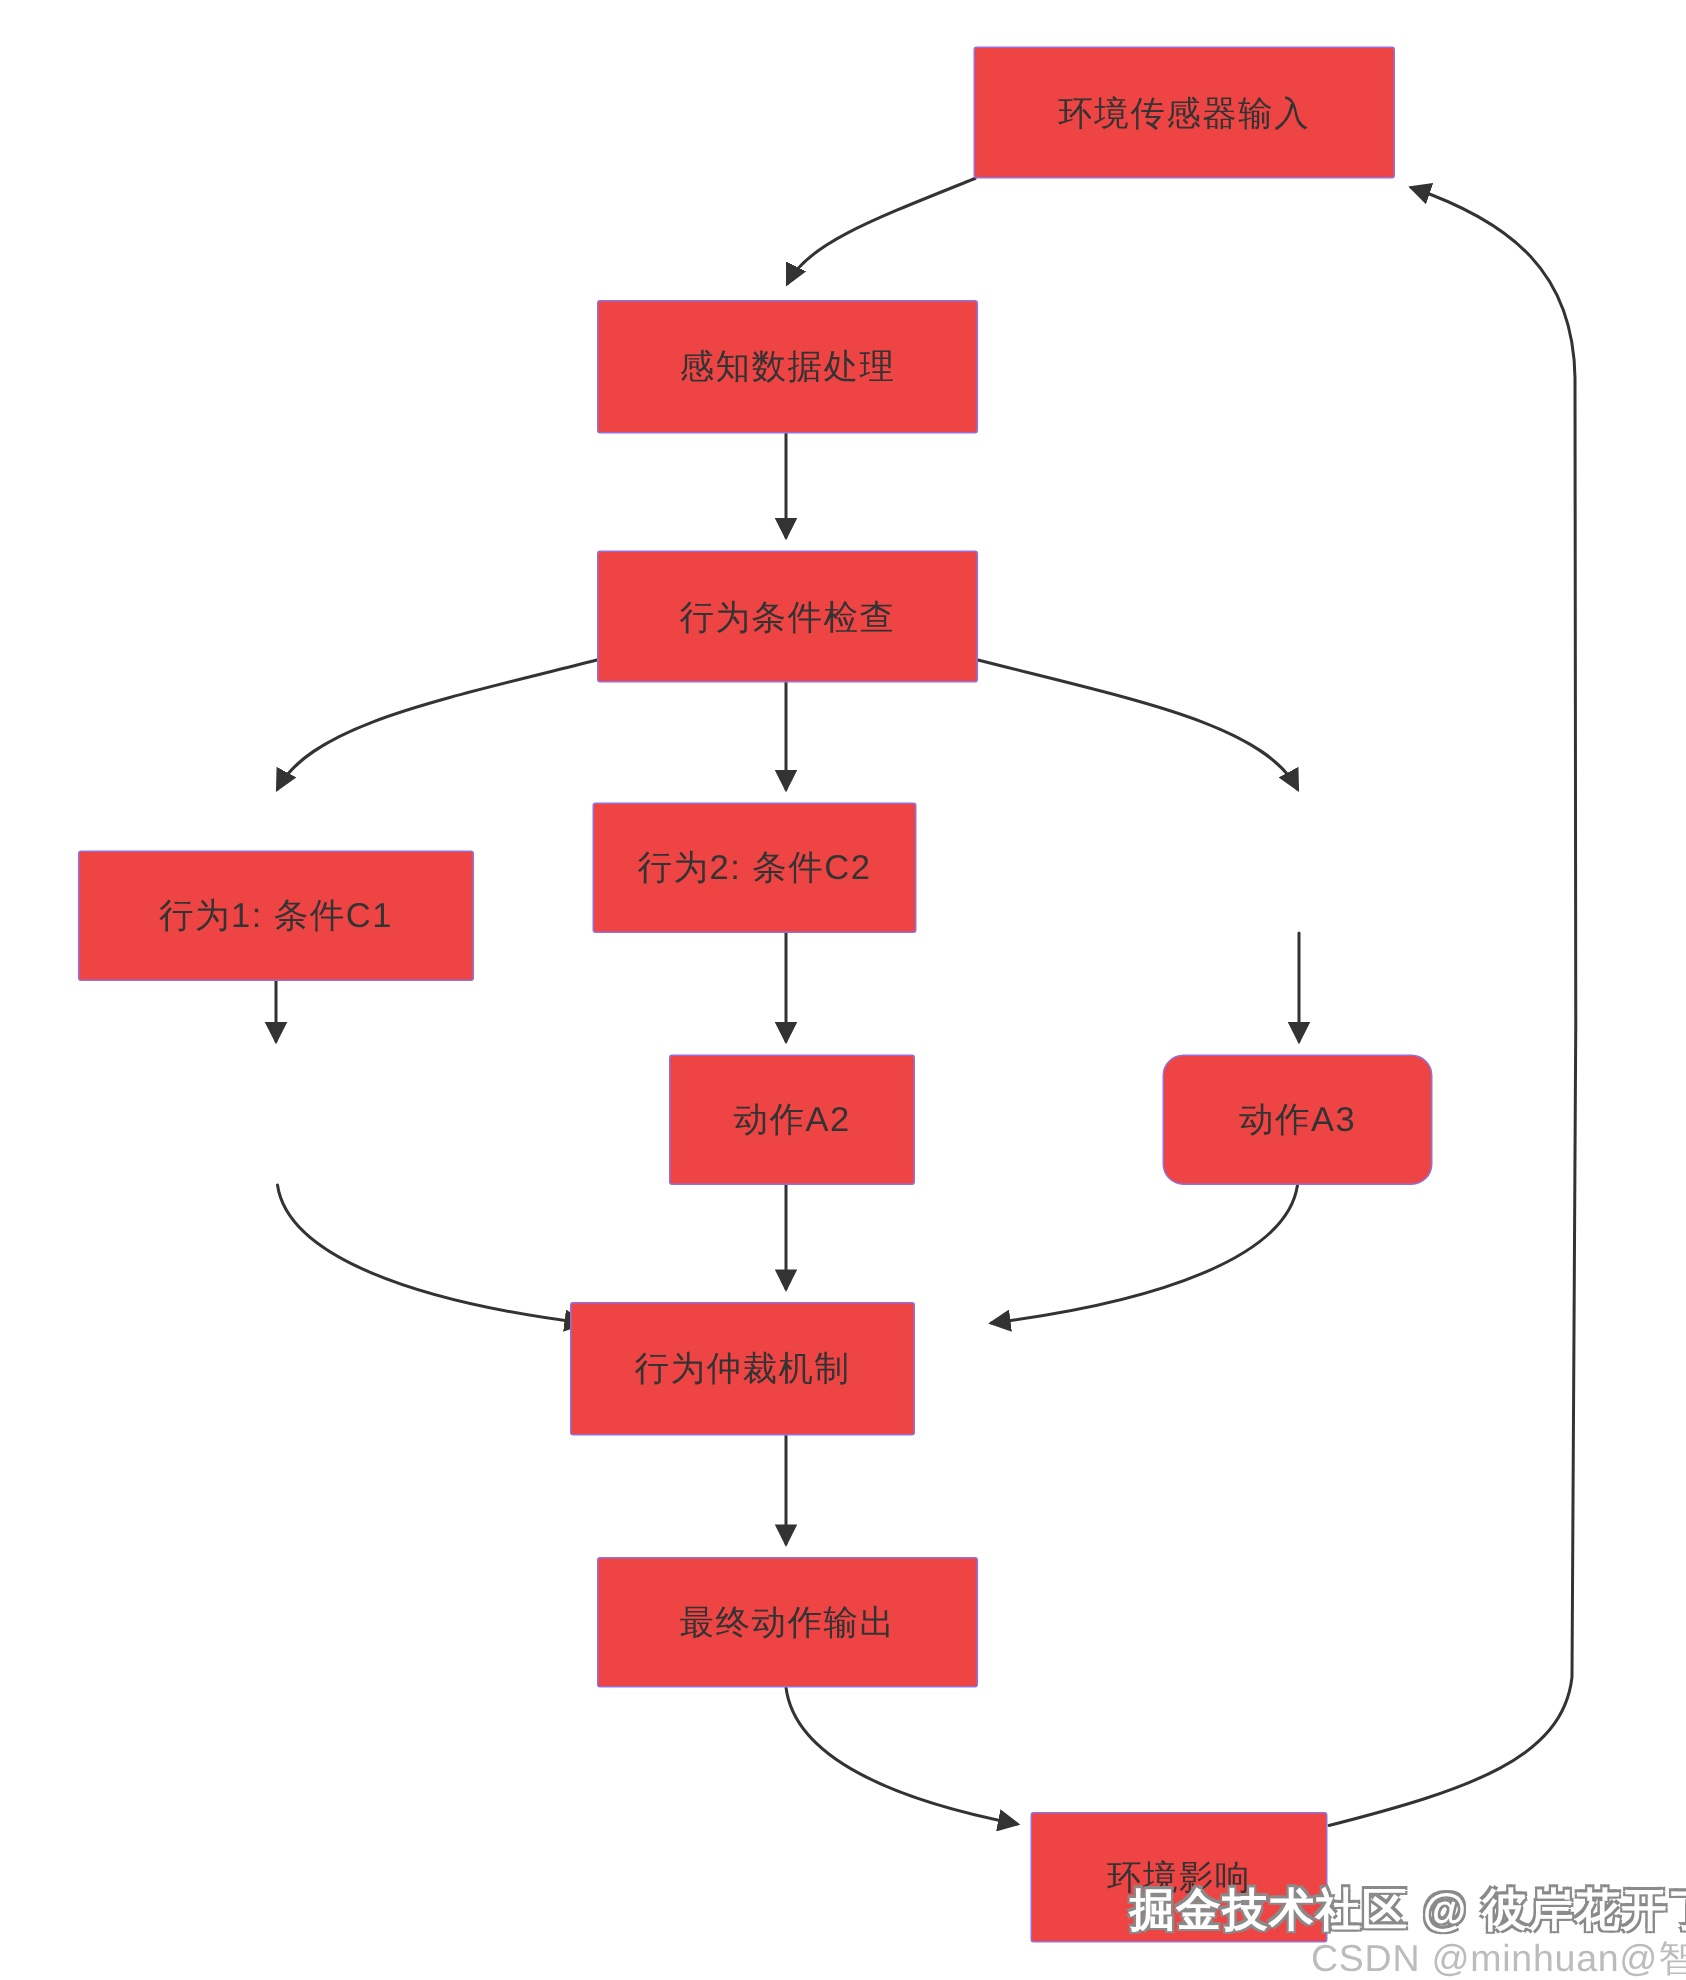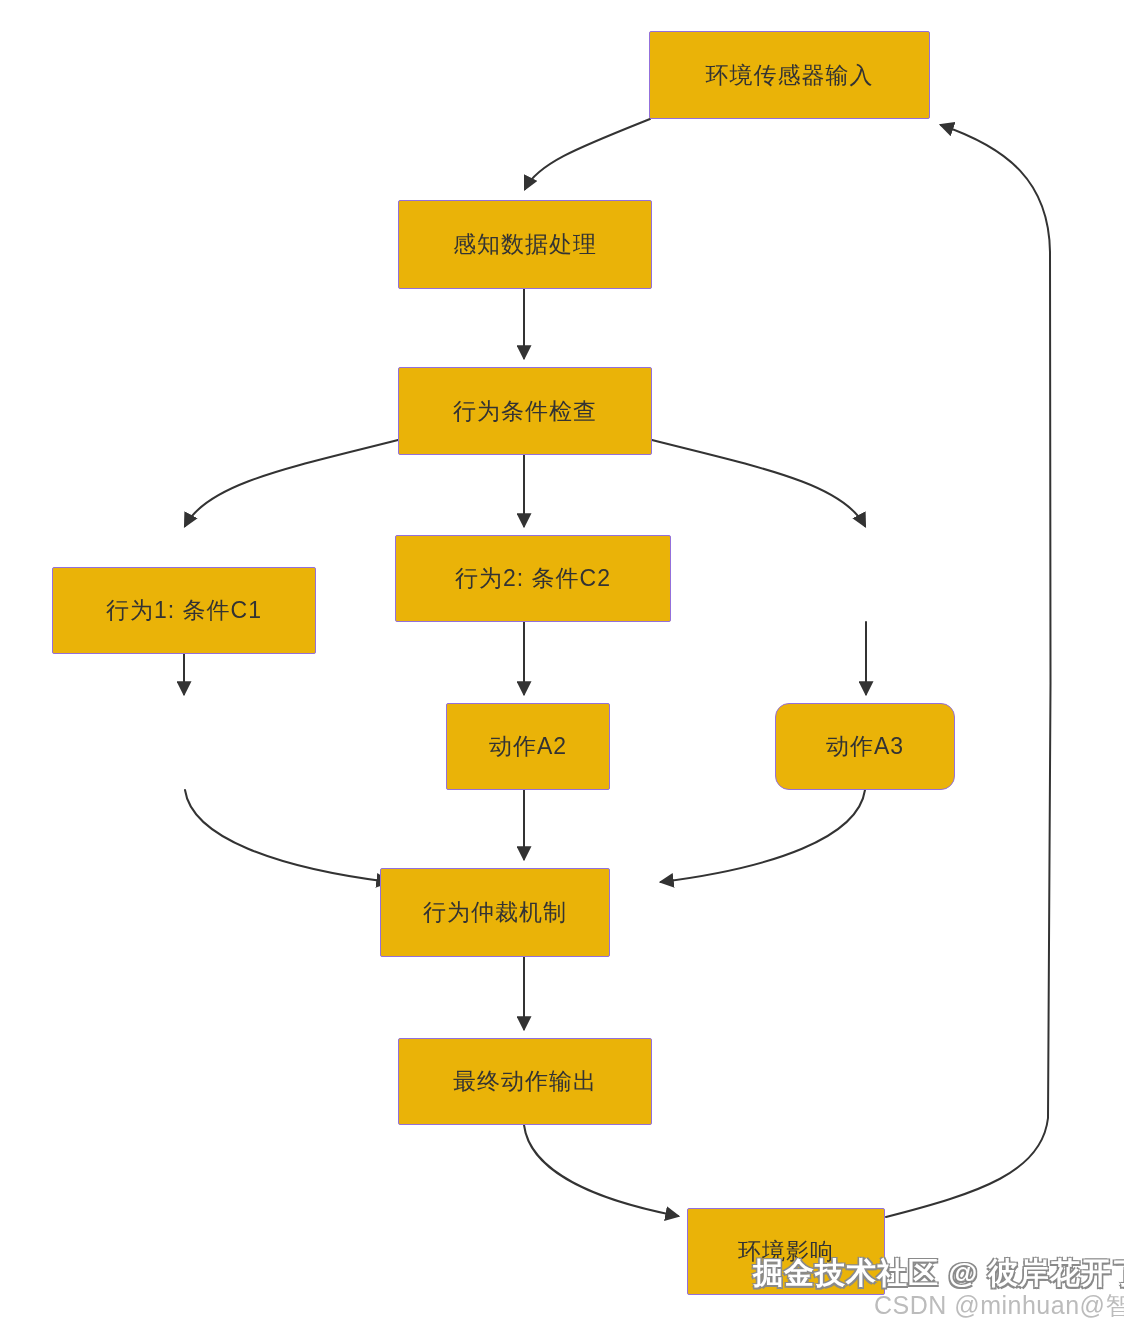--- a/index.html
+++ b/index.html
@@ -6,35 +6,35 @@
   body{
     width:1124px;height:1320px;
     background:#ffffff;
     font-family:"Liberation Sans","DejaVu Sans",sans-serif;
     position:relative;overflow:hidden;
   }
   #canvas{position:absolute;left:0;top:0;width:1124px;height:1320px;}
   #edges{position:absolute;left:0;top:0;width:1124px;height:1320px;}
   .node{
     position:absolute;
-    background:#eab308;
+    background:#ef4444;
     border:1.5px solid #9370DB;
     border-radius:2px;
     box-sizing:border-box;
     display:flex;align-items:center;justify-content:center;
     color:#333333;
     font-size:23px;
     letter-spacing:1px;
     z-index:2;
   }
   .n-sensor-input {left:649px;top:31px;  width:281px;height:88px;}
   .n-perception   {left:398px;top:200px; width:254px;height:89px;}
   .n-condition    {left:398px;top:367px; width:254px;height:88px;}
   .n-behavior1    {left:52px; top:535px; width:264px;height:87px;margin-top:32px;}
-  .n-behavior2    {left:395px;top:535px; width:276px;height:87px;}
+  .n-behavior2    {left:395px;top:535px; width:216px;height:87px;}
   .n-behavior3    {left:735px;top:535px; width:262px;height:87px;}
   .n-action1      {left:94px; top:703px; width:180px;height:87px;}
   .n-action2      {left:446px;top:703px; width:164px;height:87px;}
   .n-action3      {left:775px;top:703px; width:180px;height:87px;border-radius:14px;}
   .n-arbitration  {left:380px;top:868px; width:230px;height:89px;}
   .n-final-output {left:398px;top:1038px;width:254px;height:87px;}
   .n-env-impact   {left:687px;top:1208px;width:198px;height:87px;}
   .watermark-juejin{
     position:absolute;left:753px;top:1253px;
     font-size:30px;font-weight:bold;color:#ffffff;

